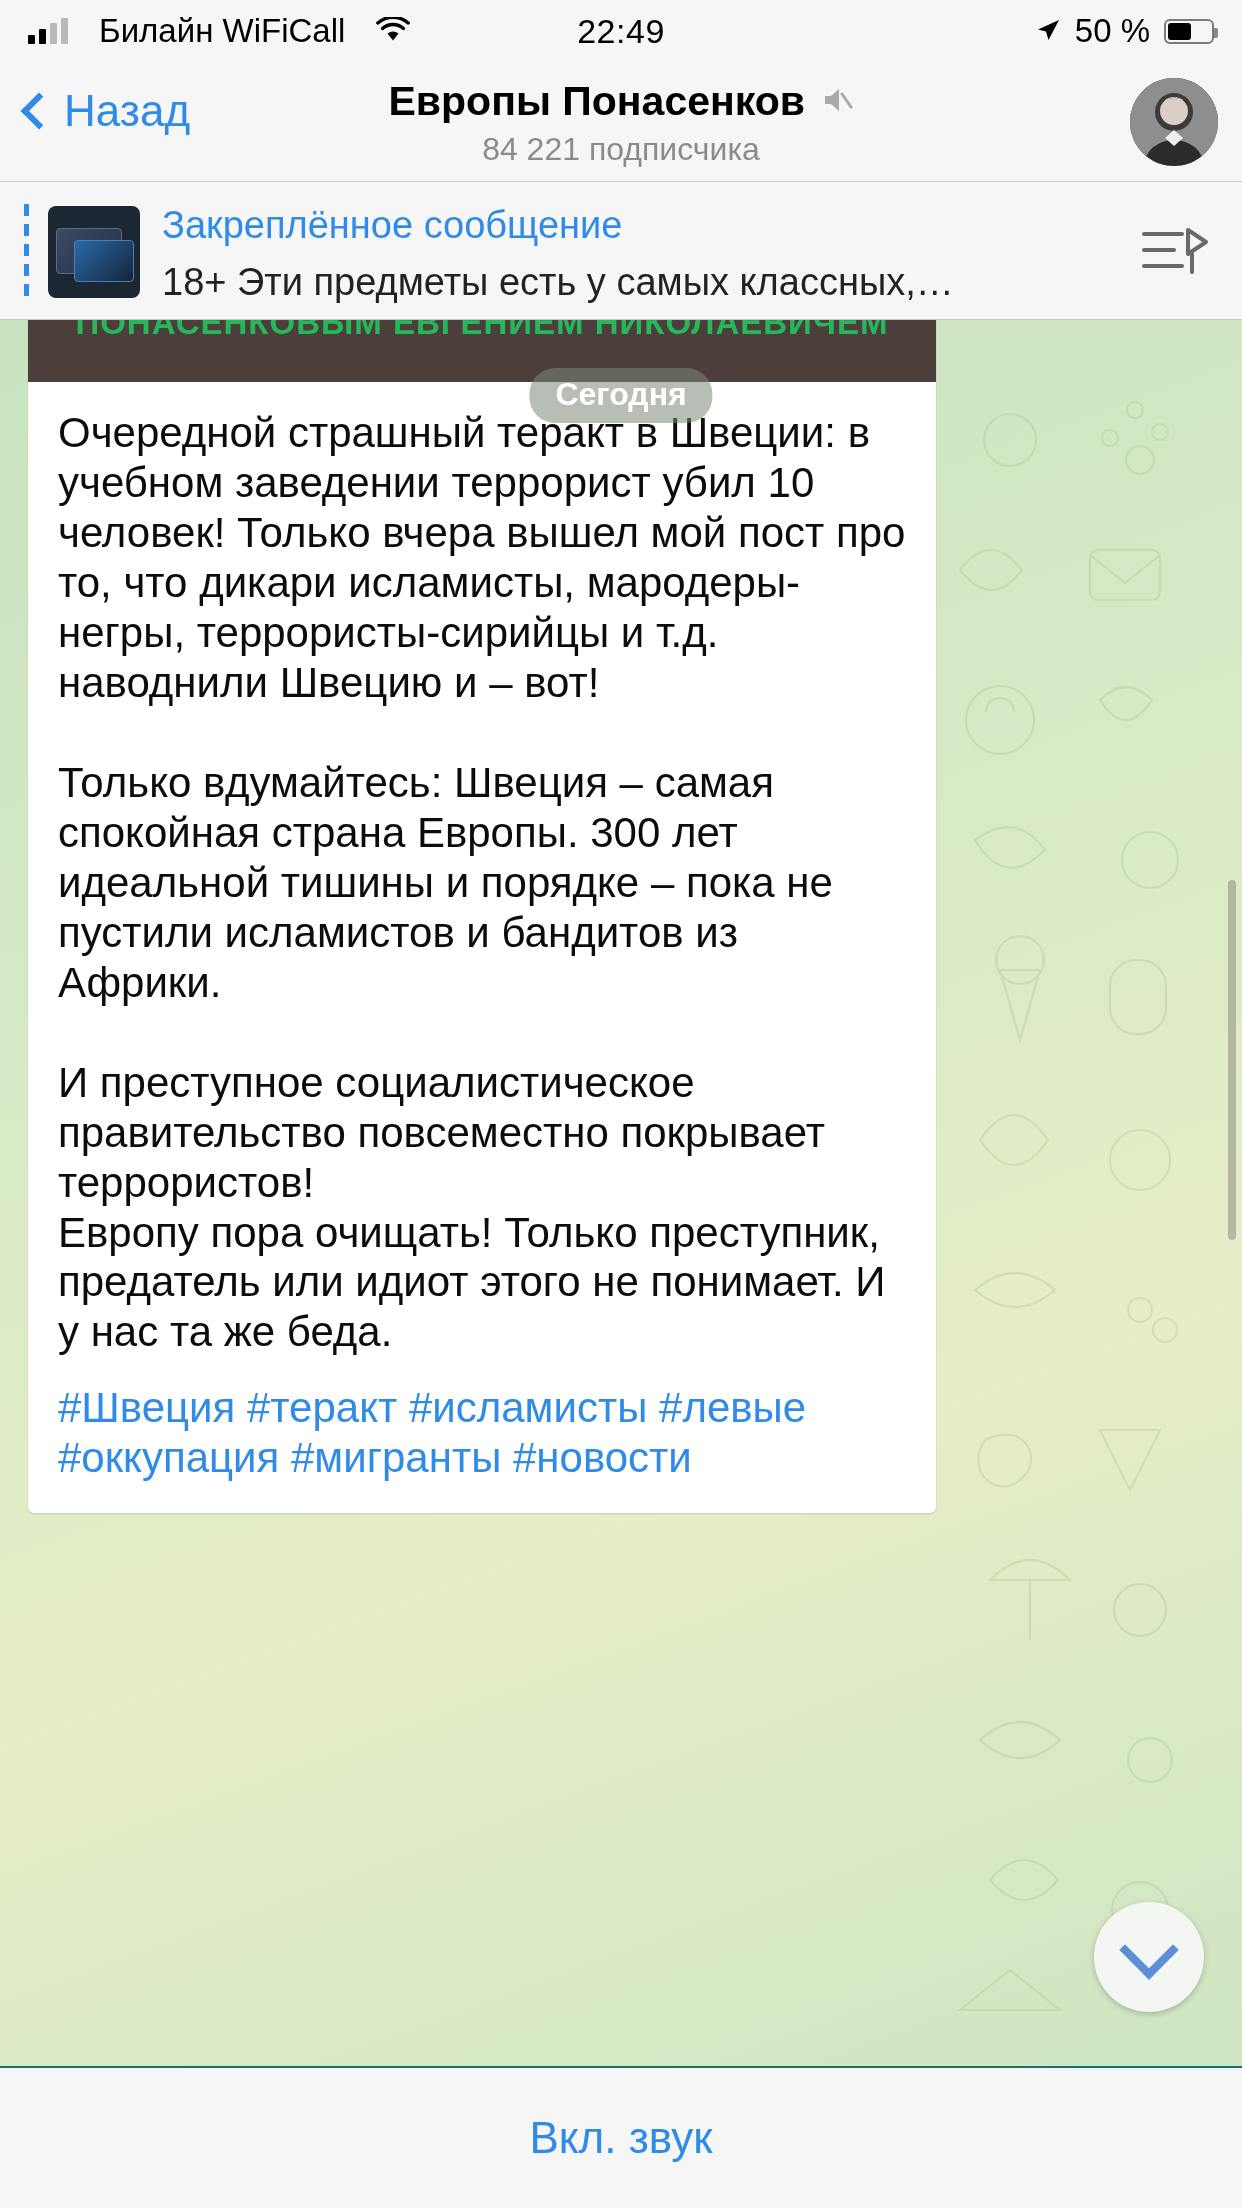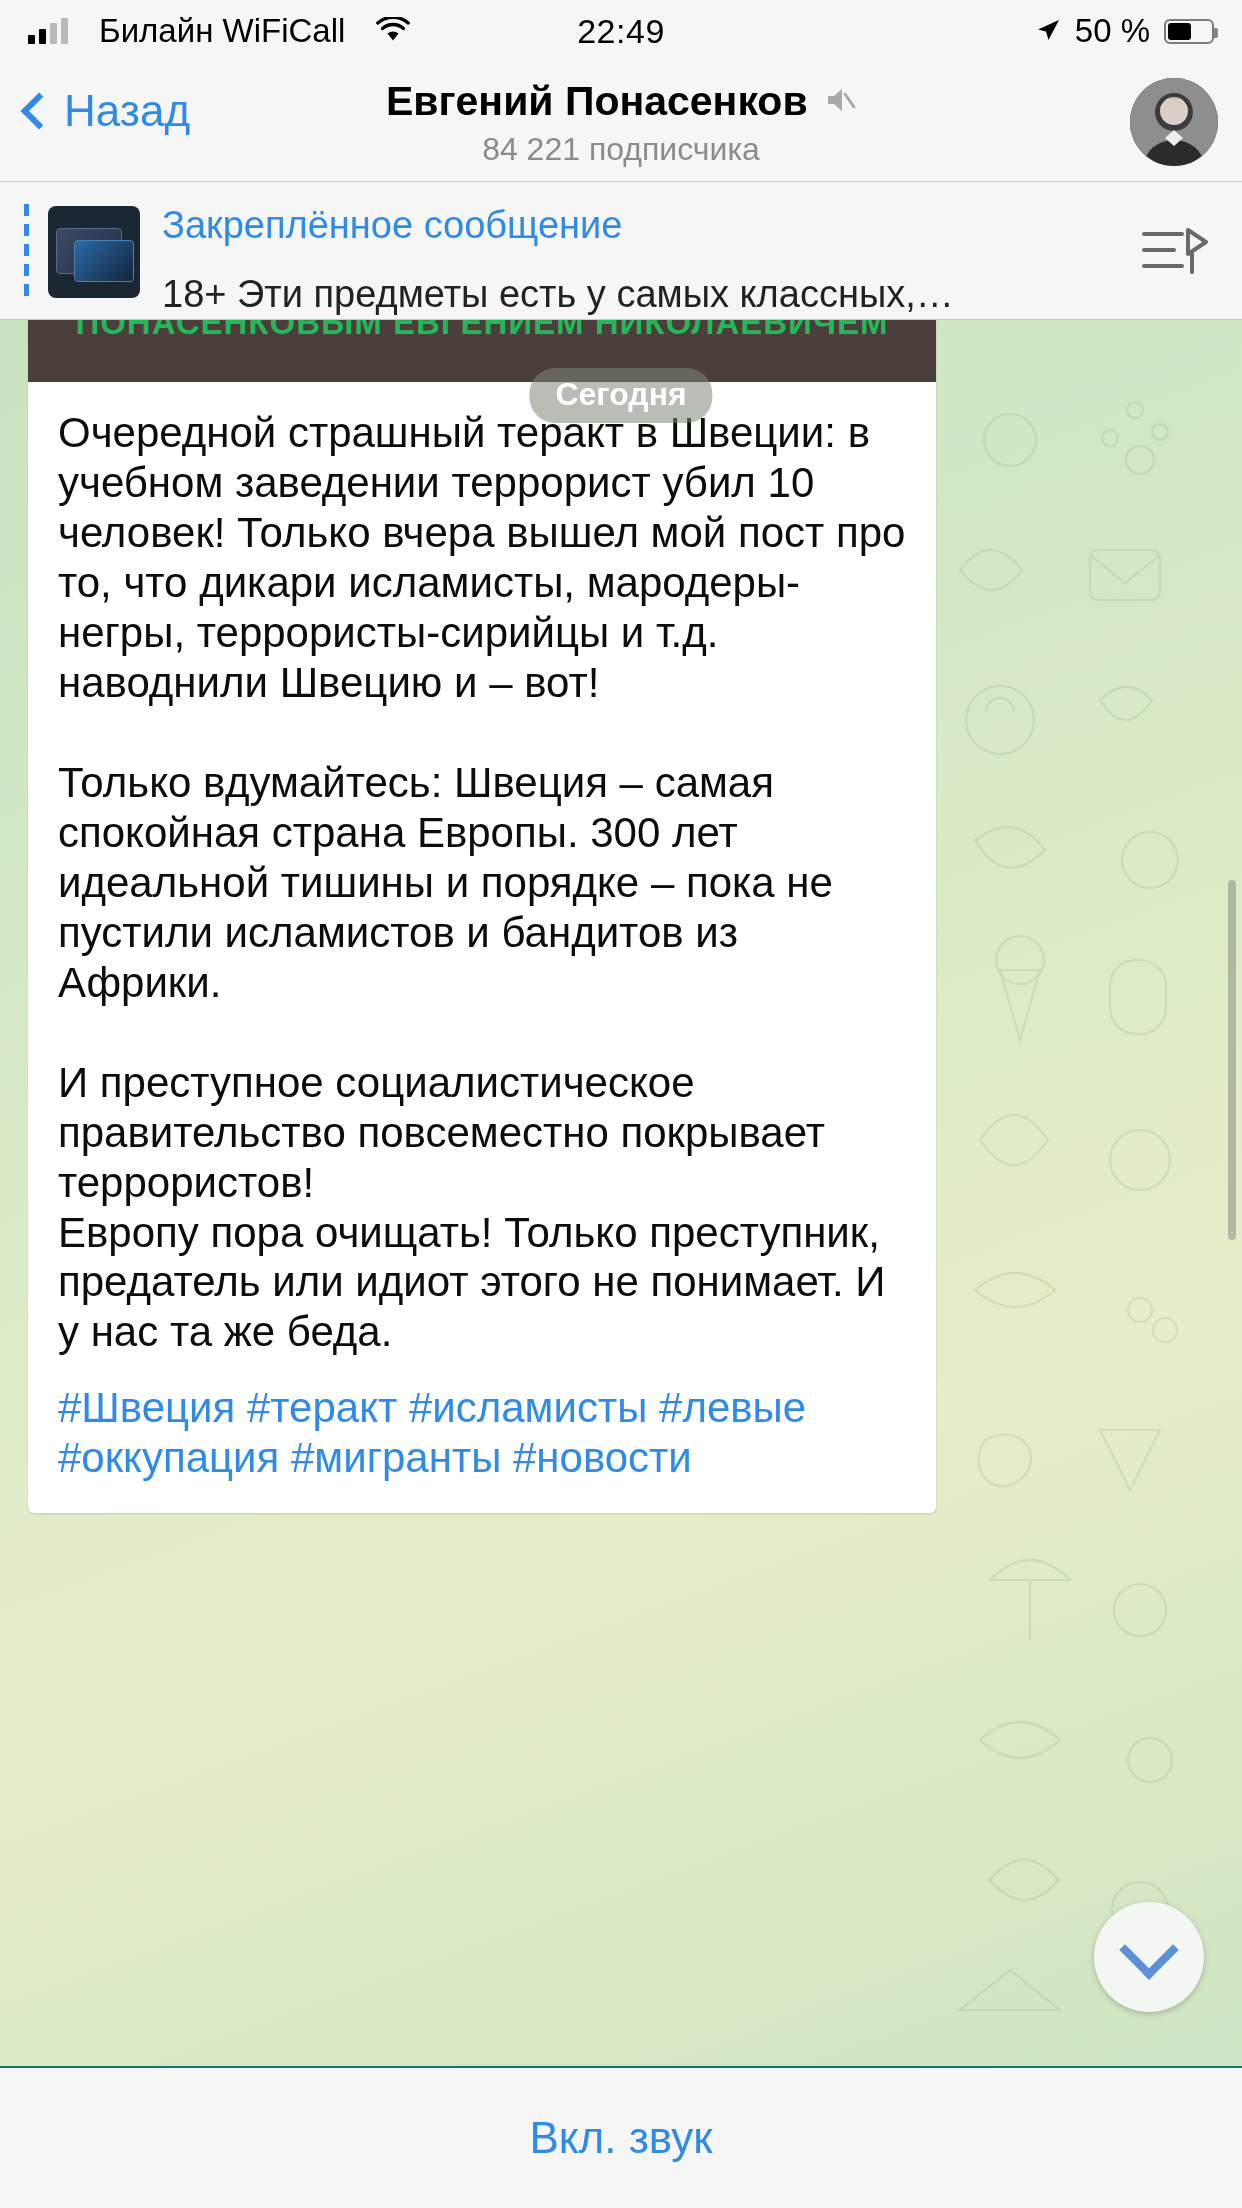--- a/index.html
+++ b/index.html
@@ -222,21 +222,21 @@
     left: 162px; top: 22px;
     right: 150px;
   }
   .pin-title {
     font-size: 38px;
     color: #2f8ae8;
     font-weight: 400;
     white-space: nowrap;
   }
   .pin-sub {
-    margin-top: 26px;
+    margin-top: 14px;
     font-size: 38px;
     color: #222;
     white-space: nowrap;
     overflow: hidden;
     text-overflow: ellipsis;
   }
   .pin-action {
     position: absolute;
     right: 30px;
     top: 42px;
@@ -403,21 +403,21 @@
         </span>
     </div>
   </div>
 
   <div class="navbar">
     <div class="back">
       <span class="chev-left"></span>
       <span>Назад</span>
     </div>
     <div class="title-wrap">
-      <span class="chat-title">Евгений Понасенков</span>
+      <span class="chat-title">Европы Понасенков</span>
       <span class="mute-ico">
         <svg width="34" height="34" viewBox="0 0 34 34">
           <path d="M6 13 h6 l8 -7 v22 l-8 -7 H6 Z" fill="#6c6c70"></path>
           <path d="M23 11 L32 24" stroke="#6c6c70" stroke-width="3" stroke-linecap="round"></path>
         </svg>
       </span>
       <div class="chat-sub">84 221 подписчика</div>
     </div>
     <div class="avatar">
       <svg width="88" height="88" viewBox="0 0 88 88">

